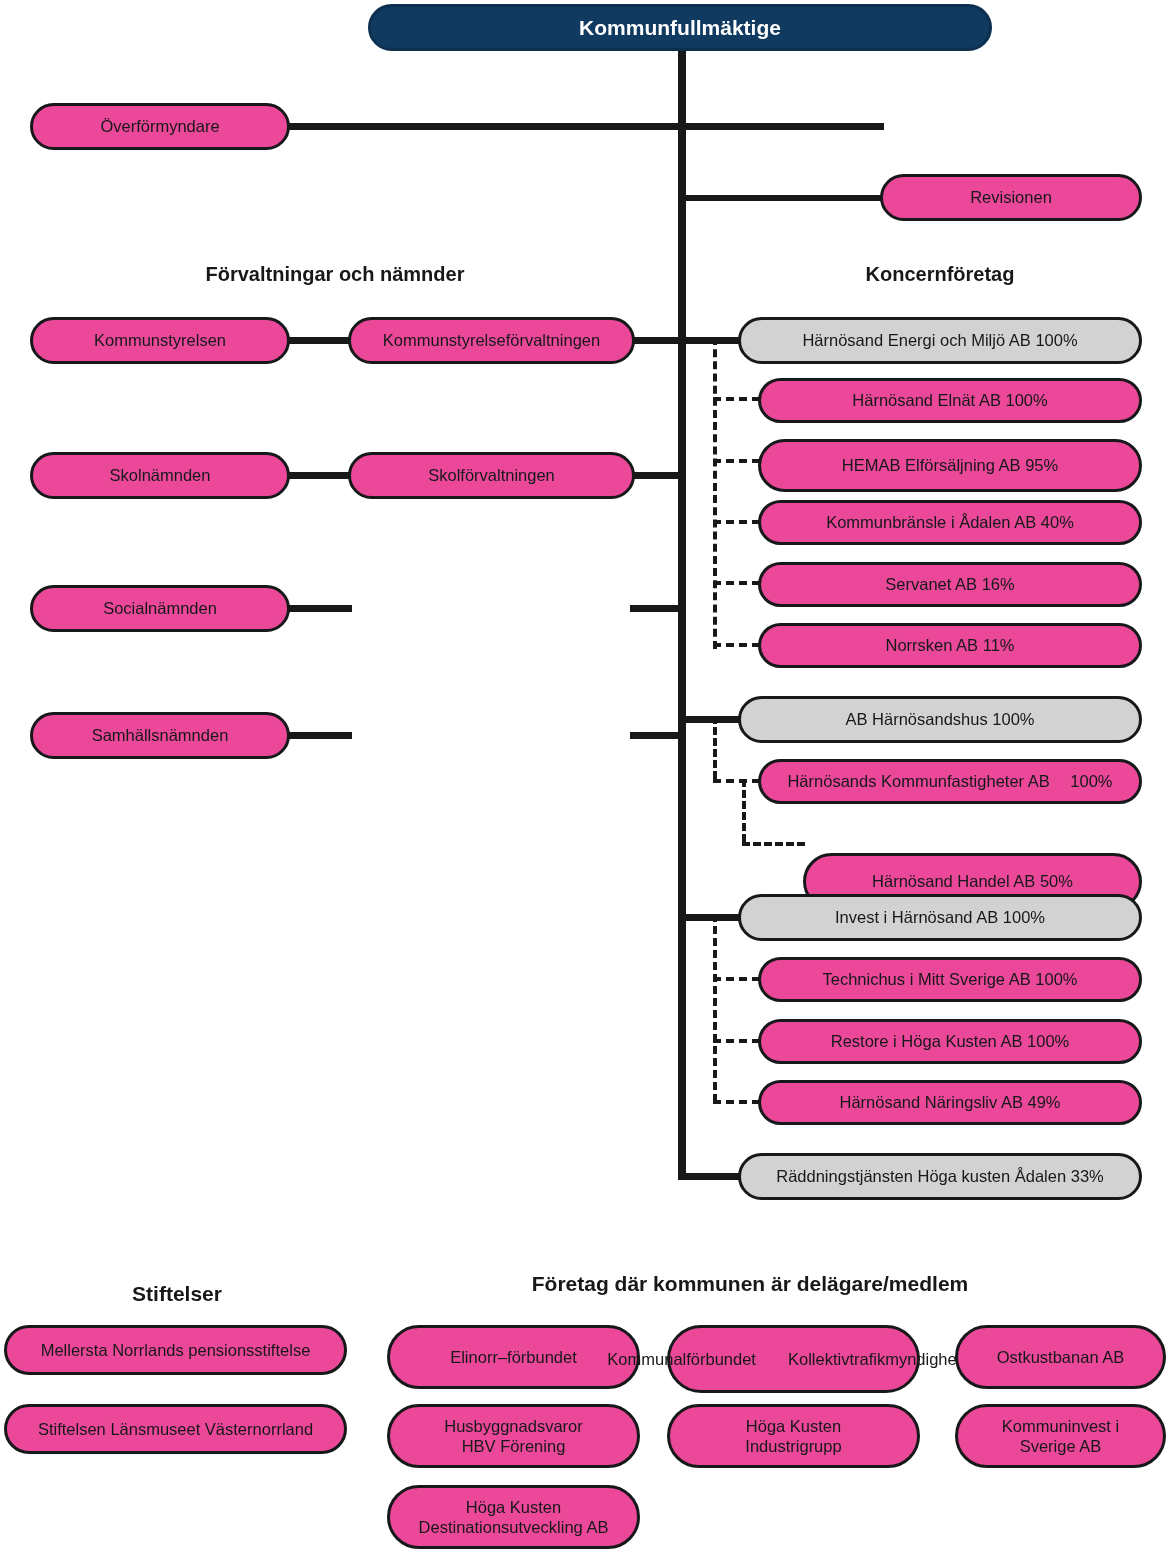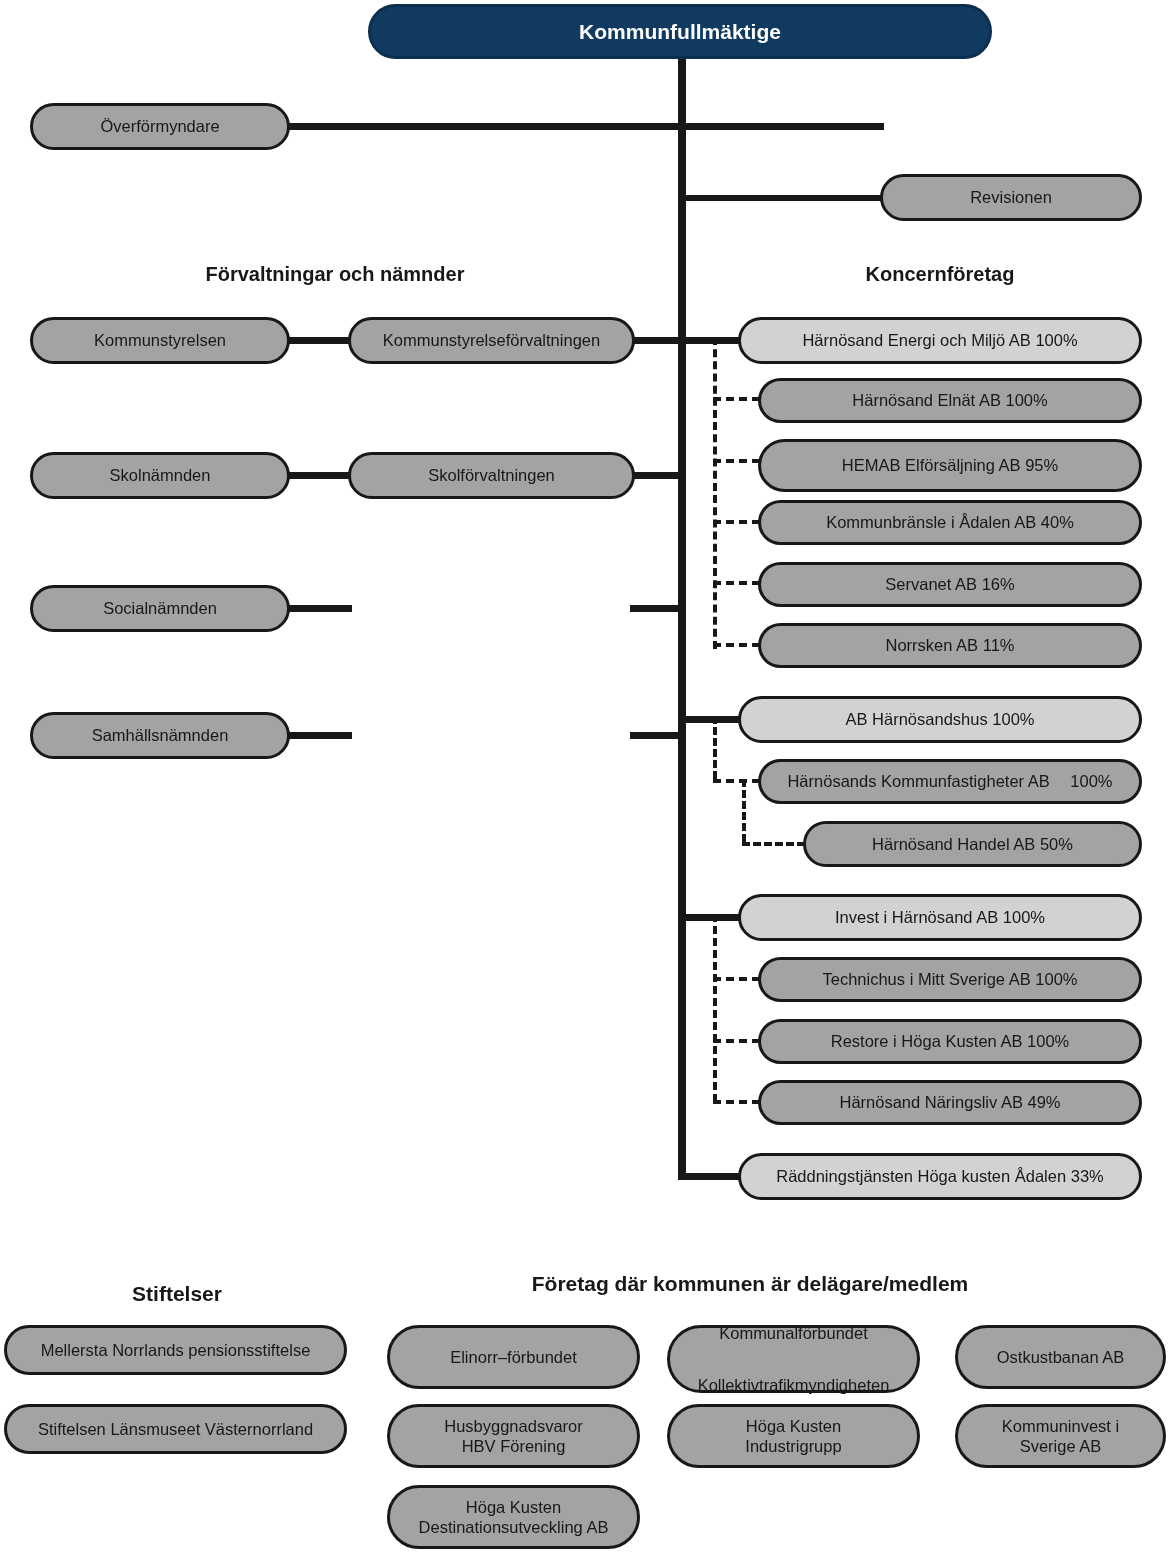--- a/index.html
+++ b/index.html
@@ -25,21 +25,21 @@
   }
   .dash-h{
     position:absolute;height:0;border-top:4px dashed #16181a;
   }
   
   .box{
     position:absolute;
     box-sizing:border-box;
     border:3px solid #16181a;
     border-radius:999px;
-    background:#a3a3a3;
+    background:#ec4899;
     display:flex;
     align-items:center;
     justify-content:center;
     text-align:center;
     line-height:1.22;
     font-size:16.5px;
     color:#16181a;
     padding:0 14px;
     z-index:4;
   }
@@ -103,21 +103,21 @@
   <div class="dash-h" style="left:713px;top:779px;width:47px;"></div>
 
   <div class="dash-v" style="left:742px;top:779px;height:63px;"></div>
   <div class="dash-h" style="left:742px;top:842px;width:63px;"></div>
 
   <div class="dash-v" style="left:713px;top:914px;height:188px;"></div>
   <div class="dash-h" style="left:713px;top:977px;width:47px;"></div>
   <div class="dash-h" style="left:713px;top:1039px;width:47px;"></div>
   <div class="dash-h" style="left:713px;top:1100px;width:47px;"></div>
 
-  <div class="box navy" style="left:368px;top:4px;width:624px;height:55px;text-align:center;">Kommunfullmäktige</div>
+  <div class="box navy" style="left:368px;top:4px;width:624px;height:47px;text-align:center;">Kommunfullmäktige</div>
 
   <div class="box" style="left:30px;top:103px;width:260px;height:47px;">Överförmyndare</div>
 
 
   <div class="box" style="left:880px;top:174px;width:262px;height:47px;">Revisionen</div>
 
   <div class="heading" style="left:175px;top:263px;width:320px;">Förvaltningar och nämnder</div>
 
   <div class="heading" style="left:790px;top:263px;width:300px;">Koncernföretag</div>
 
@@ -149,21 +149,21 @@
   <div class="box" style="left:758px;top:623px;width:384px;height:45px;">
     <span>Norrsken AB</span>&nbsp;<span>11%</span>
   </div>
 
   <div class="box gray" style="left:738px;top:696px;width:404px;height:47px;">
     <span class="nm">AB Härnösandshus</span>&nbsp;<span class="pct">100%</span>
   </div>
   <div class="box" style="left:758px;top:759px;width:384px;height:45px;gap:8px;">
     <span>Härnösands Kommunfastigheter AB</span>&nbsp;<span>100%</span>
   </div>
-  <div class="box" style="left:803px;top:821px;width:339px;height:46px;">
+  <div class="box" style="left:803px;top:853px;width:339px;height:57px;">
     <span>Härnösand Handel AB</span>&nbsp;<span>50%</span>
   </div>
 
   <div class="box gray" style="left:738px;top:894px;width:404px;height:47px;">
     <span class="nm">Invest i Härnösand AB</span>&nbsp;<span class="pct">100%</span>
   </div>
   <div class="box" style="left:758px;top:957px;width:384px;height:45px;">
     <span>Technichus i Mitt Sverige AB</span>&nbsp;<span>100%</span>
   </div>
   <div class="box" style="left:758px;top:1019px;width:384px;height:45px;">
@@ -180,21 +180,21 @@
   <div class="heading big" style="left:62px;top:1282px;width:230px;">Stiftelser</div>
 
   <div class="heading big" style="left:440px;top:1272px;width:620px;">Företag där kommunen är delägare/medlem</div>
 
   <div class="box" style="left:4px;top:1325px;width:343px;height:50px;">Mellersta Norrlands pensionsstiftelse</div>
   <div class="box" style="left:4px;top:1404px;width:343px;height:50px;">Stiftelsen Länsmuseet Västernorrland</div>
 
   <div class="box" style="left:387px;top:1325px;width:253px;height:64px;">
     <span>Elinorr–förbundet</span>
   </div>
-  <div class="box" style="left:667px;top:1325px;width:253px;height:68px;flex-direction:column;gap:32px;">
+  <div class="box" style="left:667px;top:1325px;width:253px;height:68px;flex-direction:row;gap:32px;">
     <span>Kommunalförbundet</span>
     <span>Kollektivtrafikmyndigheten</span>
   </div>
   <div class="box" style="left:955px;top:1325px;width:211px;height:64px;">
     <span>Ostkustbanan AB</span>
   </div>
 
   <div class="box" style="left:387px;top:1404px;width:253px;height:64px;flex-direction:column;">
     <span>Husbyggnadsvaror</span>
     <span>HBV Förening</span>

